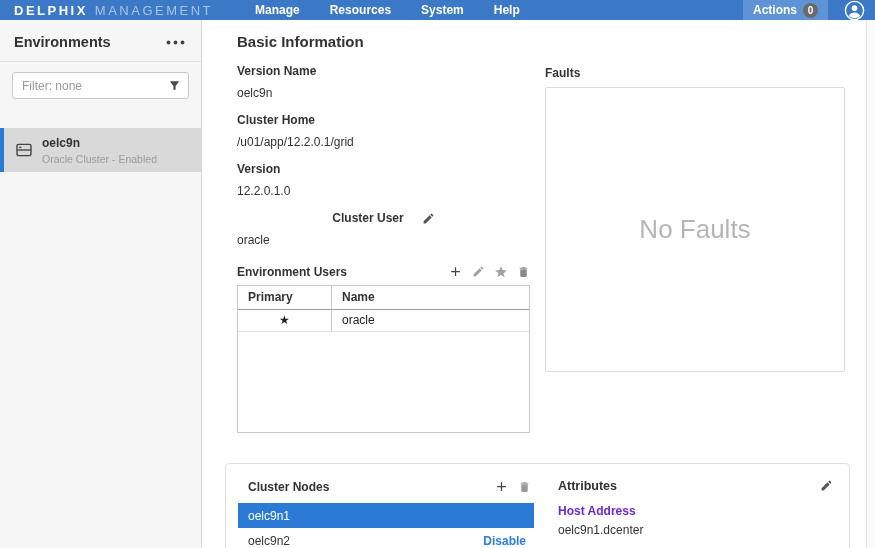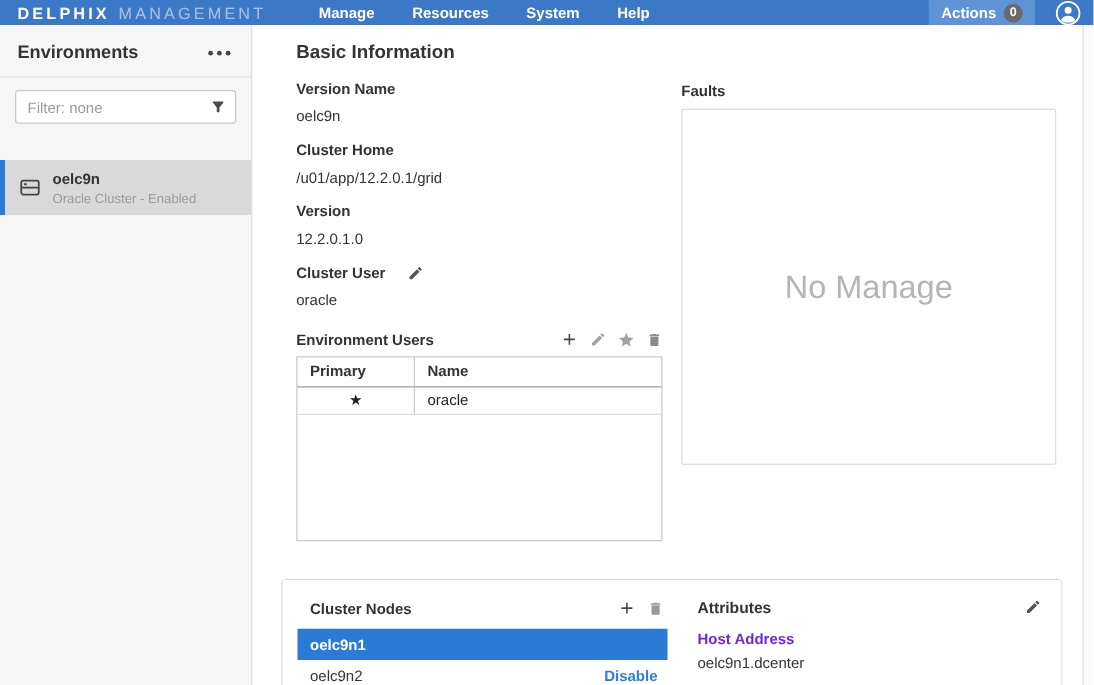--- a/index.html
+++ b/index.html
@@ -48,21 +48,21 @@
   .scroll-gutter { position:absolute; top:0; right:0; bottom:0; width:9px; background:#fbfbfb; border-left:1px solid #e4e4e4; }
   .main-inner { padding:13px 30px 0 35px; }
   .page-title { font-size:15px; font-weight:bold; color:#333; margin-bottom:13px; }
   .top-grid { display:flex; gap:15px; }
   .col-left { width:293px; flex-shrink:0; }
   .col-right { width:300px; flex-shrink:0; }
 
   .field-label { font-size:12px; font-weight:bold; color:#333; margin-top:13px; }
   .field-label.first { margin-top:1px; }
   .field-value { font-size:12px; color:#333; margin-top:8px; }
-  .field-label-row { display:flex; align-items:center; justify-content:flex-start; margin-top:13px;gap:18px; }
+  .field-label-row { display:flex; align-items:center; justify-content:center; margin-top:13px;gap:18px; }
   .field-label-row .field-label { margin-top:0; }
   .icon-btn { background:none; border:none; cursor:pointer; line-height:0; padding:0; }
 
   .section-head { display:flex; align-items:center; justify-content:space-between; margin-top:17px; }
   .section-title { font-size:12px; font-weight:bold; color:#333; }
   .icon-row { display:flex; align-items:center; gap:9px; }
 
   .users-table { margin-top:6px; border:1px solid #c9c9c9; height:148px; background:#fff; }
   .tbl-head, .tbl-row { display:grid; grid-template-columns:94px 1fr; }
   .tbl-head { border-bottom:1px solid #9e9e9e; }
@@ -78,21 +78,21 @@
   .faults-empty { font-size:26px; color:#b5b5b5; }
 
   
   .bottom-card { margin:30px -5px 0 -12px; border:1px solid #e0e0e0; border-radius:4px; background:#fff;
     display:flex; padding:15px 16px 20px 12px; min-height:110px; }
   .nodes-block { width:296px; flex-shrink:0; }
   .nodes-head { display:flex; align-items:center; justify-content:space-between; padding:0 3px 0 10px; }
   .nodes-list { margin-top:9px; }
   .node-row { height:25px; display:flex; align-items:center; justify-content:space-between;
     padding:0 8px 0 10px; cursor:pointer; }
-  .node-row.selected { background:#2b7ad6;font-weight:bold; }
+  .node-row.selected { background:#2b7ad6; }
   .node-name { font-size:12px; color:#333; }
   .node-row.selected .node-name { color:#fff; }
   .node-link { font-size:12px; font-weight:bold; color:#2b7de2; background:none; border:none;
     font-family:inherit; cursor:pointer; padding:0; }
   .attrs-block { flex:1; margin-left:24px; }
   .attrs-head { display:flex; align-items:flex-start; justify-content:space-between; }
   .attrs-title { font-size:12.5px; font-weight:bold; color:#333; }
   .attr-label { font-size:12px; font-weight:bold; color:#6d28d9; margin-top:11px; }
   .attr-value { font-size:12px; color:#333; margin-top:5px; }
 </style>
@@ -238,21 +238,21 @@
               <div class="tbl-row">
                 <div class="cell c1">★</div>
                 <div class="cell">oracle</div>
               </div>
             </div>
           </div>
 
           <div class="col-right">
             <div class="faults-title">Faults</div>
             <div class="faults-box">
-              <span class="faults-empty">No Manage</span>
+              <span class="faults-empty">No Faults</span>
             </div>
           </div>
         </div>
 
         <div class="bottom-card">
           <div class="nodes-block">
             <div class="nodes-head">
               <span class="section-title">Cluster Nodes</span>
               <span class="icon-row">
                 <button class="icon-btn">

